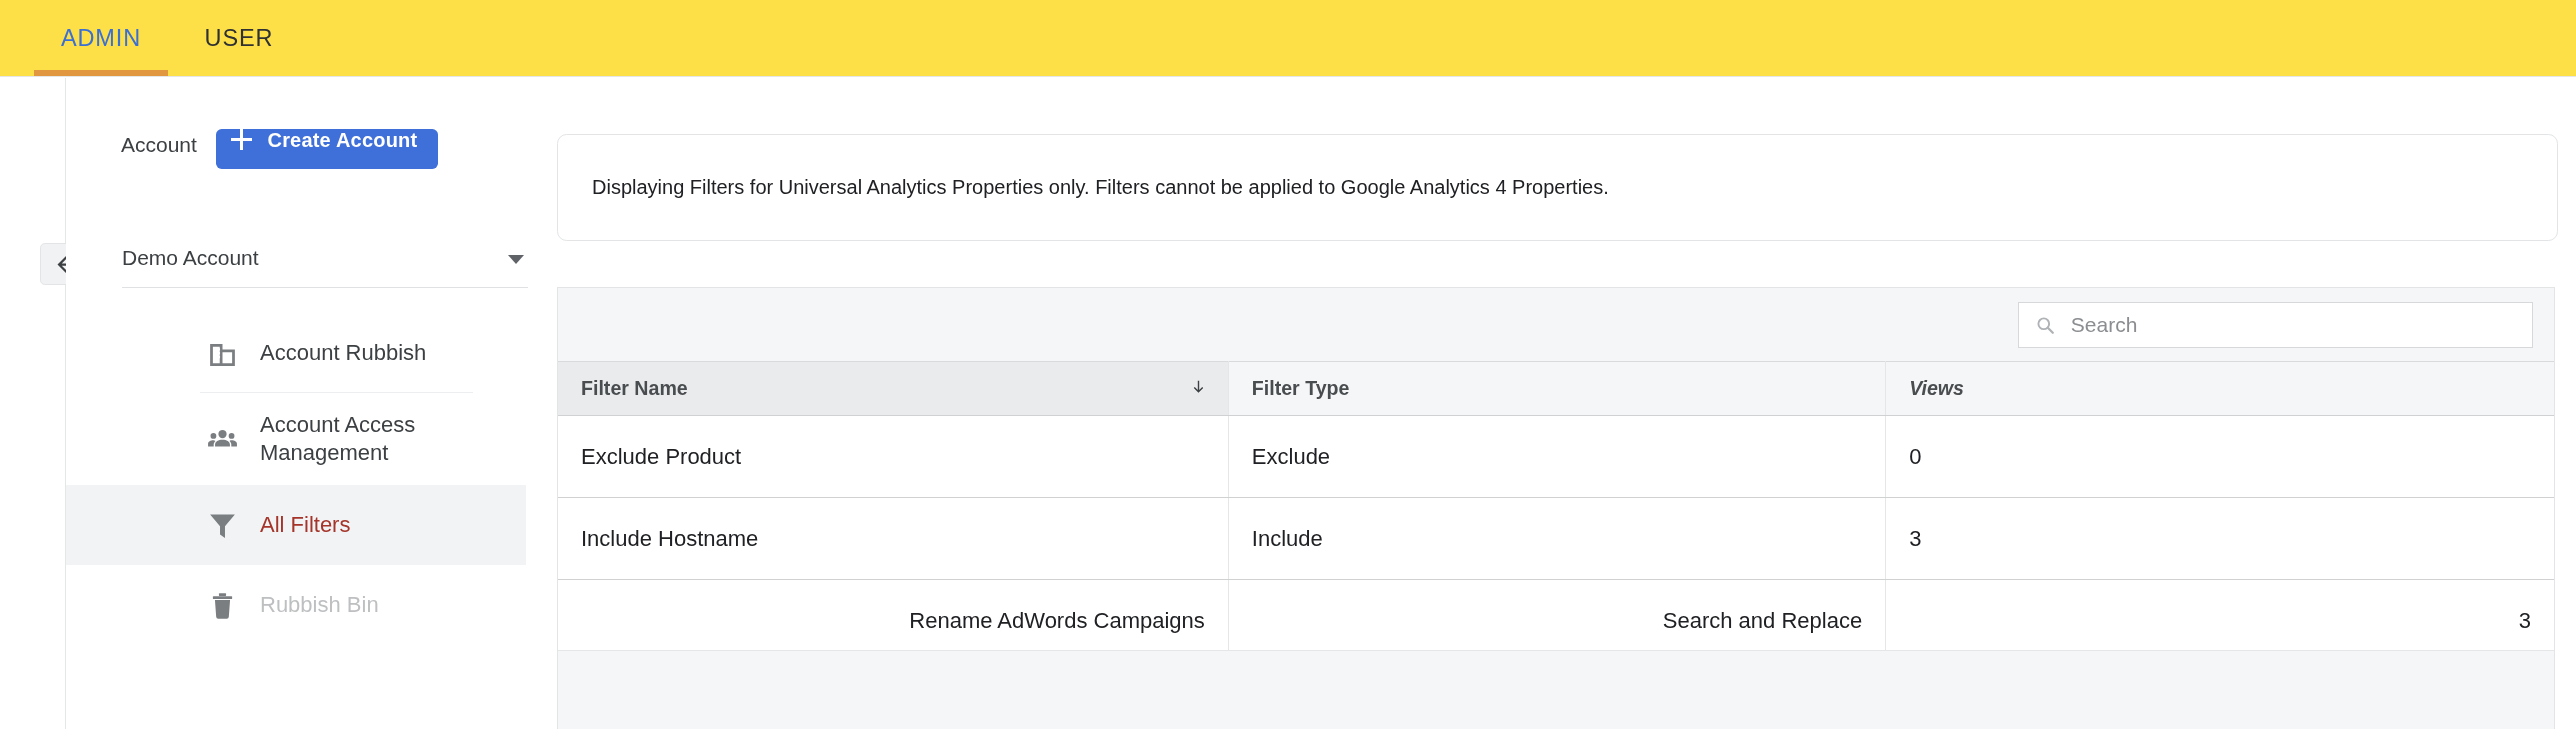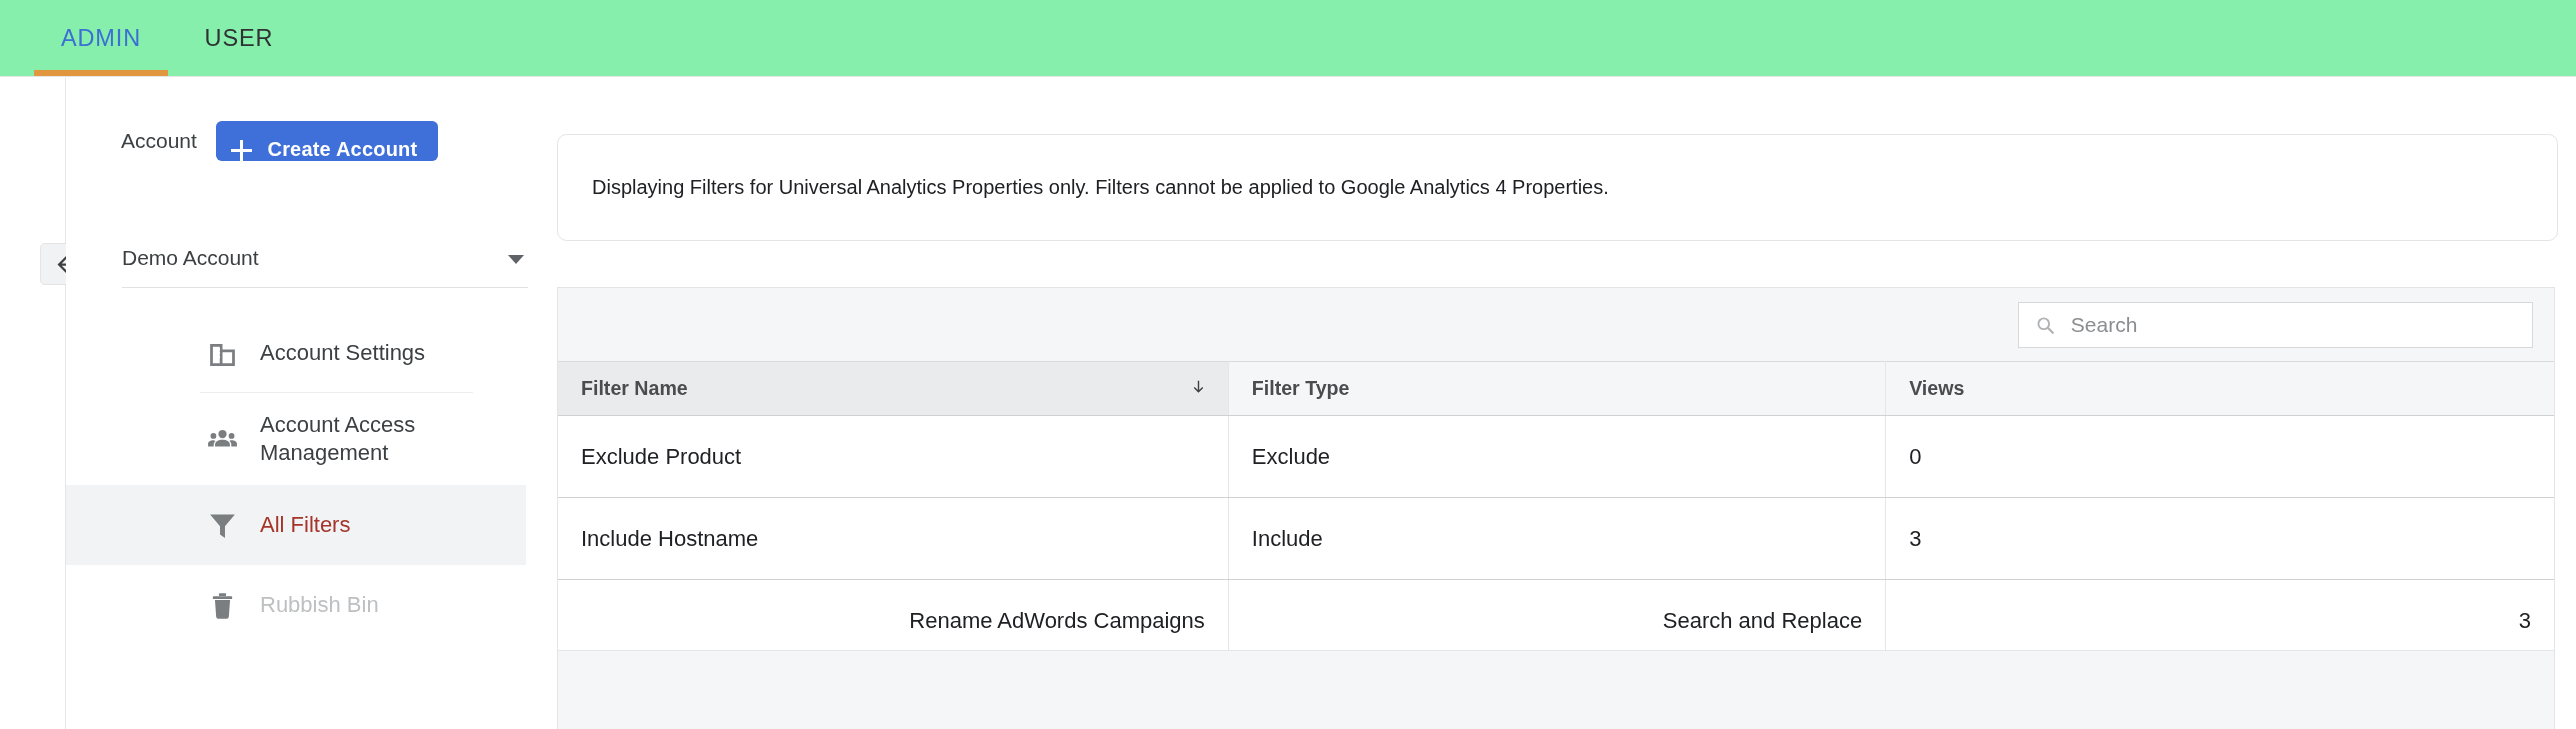--- a/index.html
+++ b/index.html
@@ -8,21 +8,21 @@
     width: 2576px; height: 730px;
     background: #ffffff;
     font-family: "Liberation Sans", sans-serif;
     overflow: hidden;
   }
 
   
   .tabbar {
     position: absolute; top: 0; left: 0;
     width: 2576px; height: 77px;
-    background: #86efac;
+    background: #fde047;
     border-bottom: 1px solid #e4e6e8;
   }
   .tab {
     position: absolute; top: 0;
     height: 77px;
     display: flex; align-items: center; justify-content: center;
     font-size: 23.5px;
     letter-spacing: 0.9px;
     cursor: pointer;
     user-select: none;
@@ -59,30 +59,31 @@
     background: #ffffff;
   }
   .account-row {
     position: absolute; left: 55px; top: 43px;
     display: flex; align-items: center; gap: 19px;
   }
   .account-label {
     font-size: 21px; color: #3c4043; text-align: right;
   }
   .create-account-btn {
-    display: flex; align-items: flex-end;
+    display: flex; align-items: flex-start;
     height: 40px; padding: 0 21px 0 15.3px;
     background: #3f6fd8;
     border: none; border-radius: 5.7px;
     color: #ffffff;
     font-family: "Liberation Sans", sans-serif;
     font-size: 20px; font-weight: bold;
     letter-spacing: 0.2px;
     cursor: pointer;
     gap: 15.3px;
+    margin-top: 8px;
   }
   .plus-icon {
     display: inline-block;
     position: relative;
     width: 21px; height: 21px;
     flex: 0 0 21px;
   }
   .plus-icon::before, .plus-icon::after {
     content: ""; position: absolute; background: #ffffff;
   }
@@ -209,21 +210,21 @@
     font-weight: bold;
     color: #4a4d50;
     text-align: left;
     padding: 0 23px;
     cursor: pointer;
     position: relative;
   }
   table.filters thead th.sorted {
     background: #eaebec;
   }
-  table.filters thead th:last-child { border-right: none; }
+  table.filters thead th:last-child { border-right: none; font-style: italic; }
   .sort-arrow {
     position: absolute; right: 21px; top: 50%;
     transform: translateY(-50%);
   }
 
   table.filters tbody td {
     height: 82px;
     border-bottom: 1px solid #cfd1d3;
     border-right: 1px solid #e4e6e8;
     font-size: 22px;
@@ -287,21 +288,21 @@
           <rect x="6.3" y="8.2" width="1.6" height="1.6" fill="#ffffff"></rect>
           <rect x="8.6" y="8.2" width="1.6" height="1.6" fill="#ffffff"></rect>
           <rect x="6.3" y="11" width="1.6" height="1.6" fill="#ffffff"></rect>
           <rect x="8.6" y="11" width="1.6" height="1.6" fill="#ffffff"></rect>
           <rect x="6.3" y="13.8" width="1.6" height="1.6" fill="#ffffff"></rect>
           <rect x="8.6" y="13.8" width="1.6" height="1.6" fill="#ffffff"></rect>
           <rect x="13.6" y="13.2" width="1.8" height="1.8" fill="#ffffff"></rect>
           <rect x="16.3" y="13.2" width="1.8" height="1.8" fill="#ffffff"></rect>
         </svg>
       </span>
-      <span class="nav-text">Account Settings</span>
+      <span class="nav-text">Account Rubbish</span>
       <span class="sep"></span>
     </div>
 
     <div class="navitem two-line">
       <span class="nav-icon">
         <svg width="33" height="33" viewBox="0 0 24 24">
           <circle cx="12" cy="8" r="3" fill="#7b7e81"></circle>
           <circle cx="5.4" cy="9.4" r="2.1" fill="#7b7e81"></circle>
           <circle cx="18.6" cy="9.4" r="2.1" fill="#7b7e81"></circle>
           <path d="M12 12.2c-3 0-5.4 1.5-5.4 3.4V17h10.8v-1.4c0-1.9-2.4-3.4-5.4-3.4z" fill="#7b7e81"></path>

